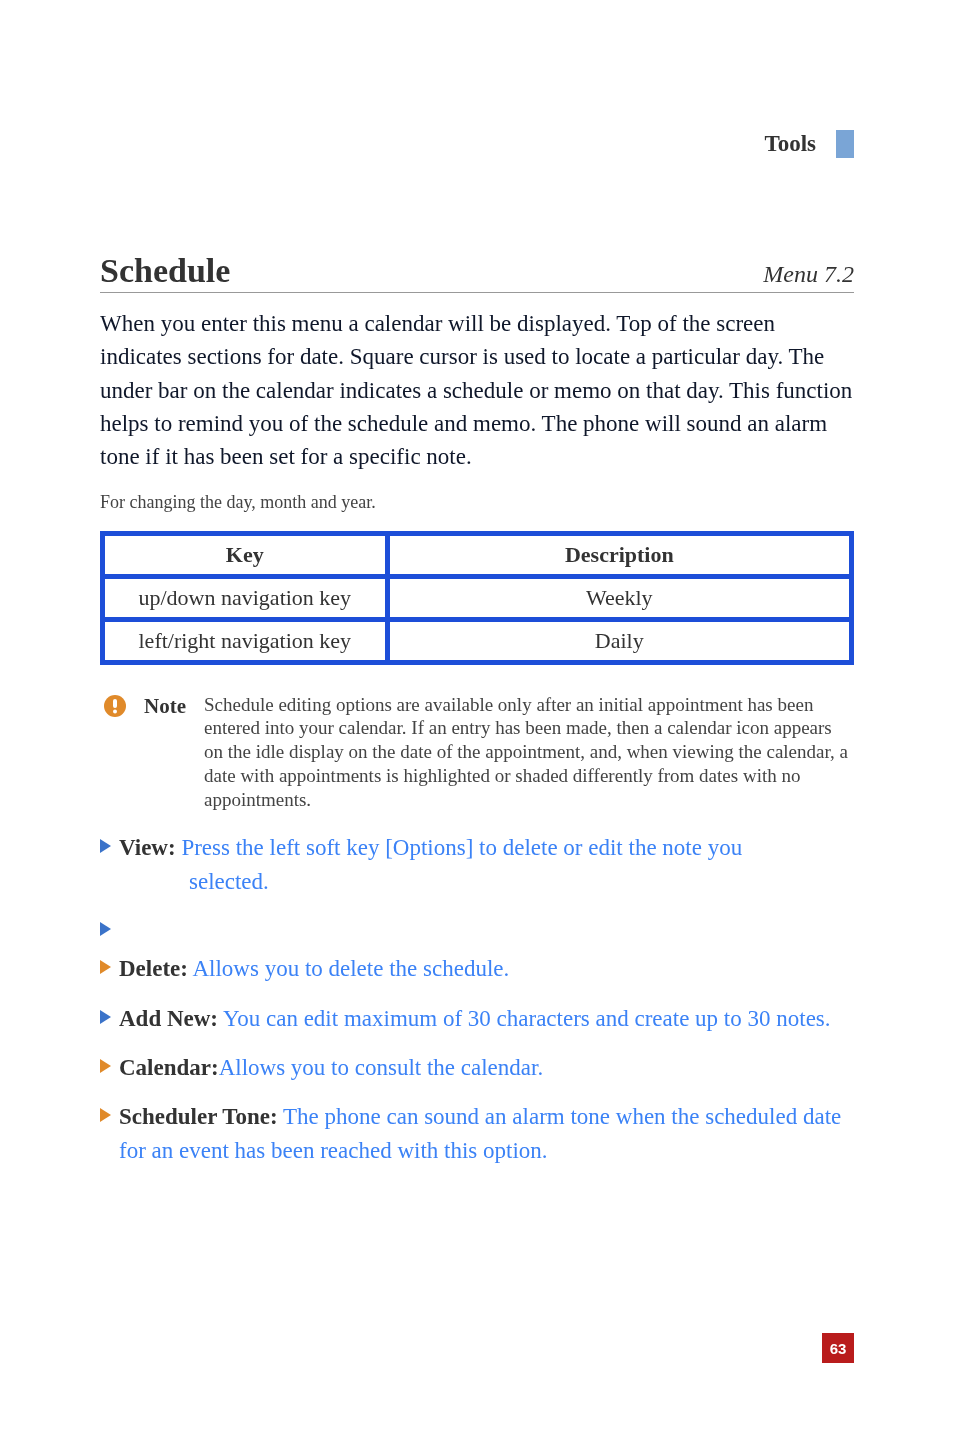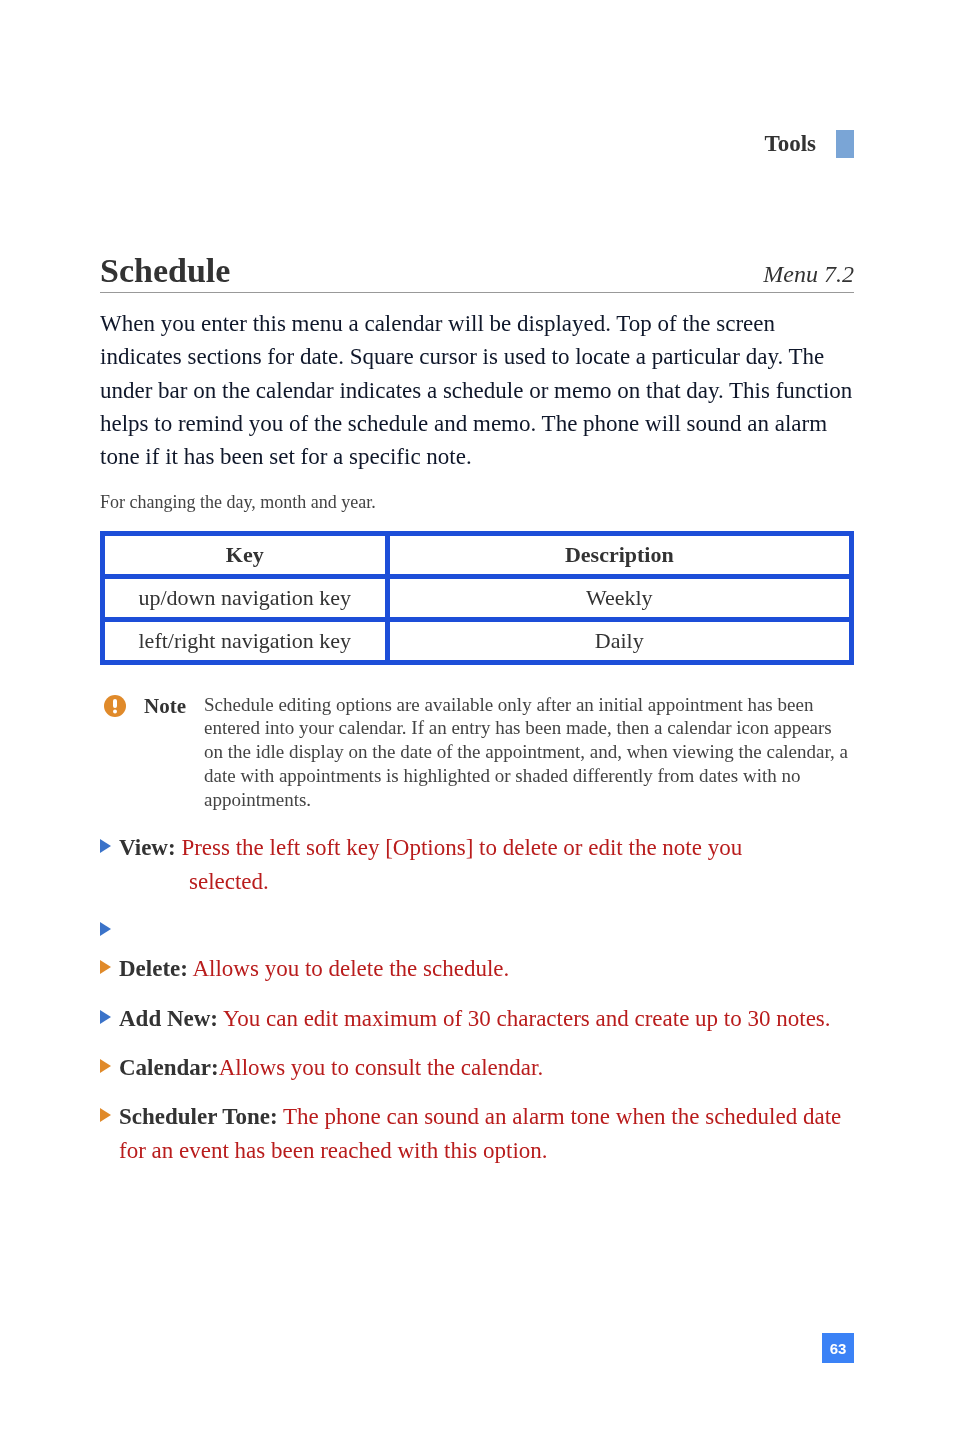--- a/index.html
+++ b/index.html
@@ -125,32 +125,32 @@
   .tri-orange { border-left: 11px solid #e08a2a; }
   .bullet-text {
     font-size: 23px;
     line-height: 1.45;
     color: #333;
   }
   .bullet-text .label {
     font-weight: bold;
   }
   .bullet-text .cont {
-    color: #b91c1c;
+    color: #3b82f6;
   }
   .view-indent {
     padding-left: 70px;
   }
   .page-num-box {
     position: absolute;
     bottom: 70px;
     right: 100px;
     width: 32px;
     height: 30px;
-    background: #3b82f6;
+    background: #b91c1c;
     color: #fff;
     font-family: Arial, sans-serif;
     font-size: 15px;
     font-weight: bold;
     display: flex;
     align-items: center;
     justify-content: center;
   }
 </style>
 </head>

